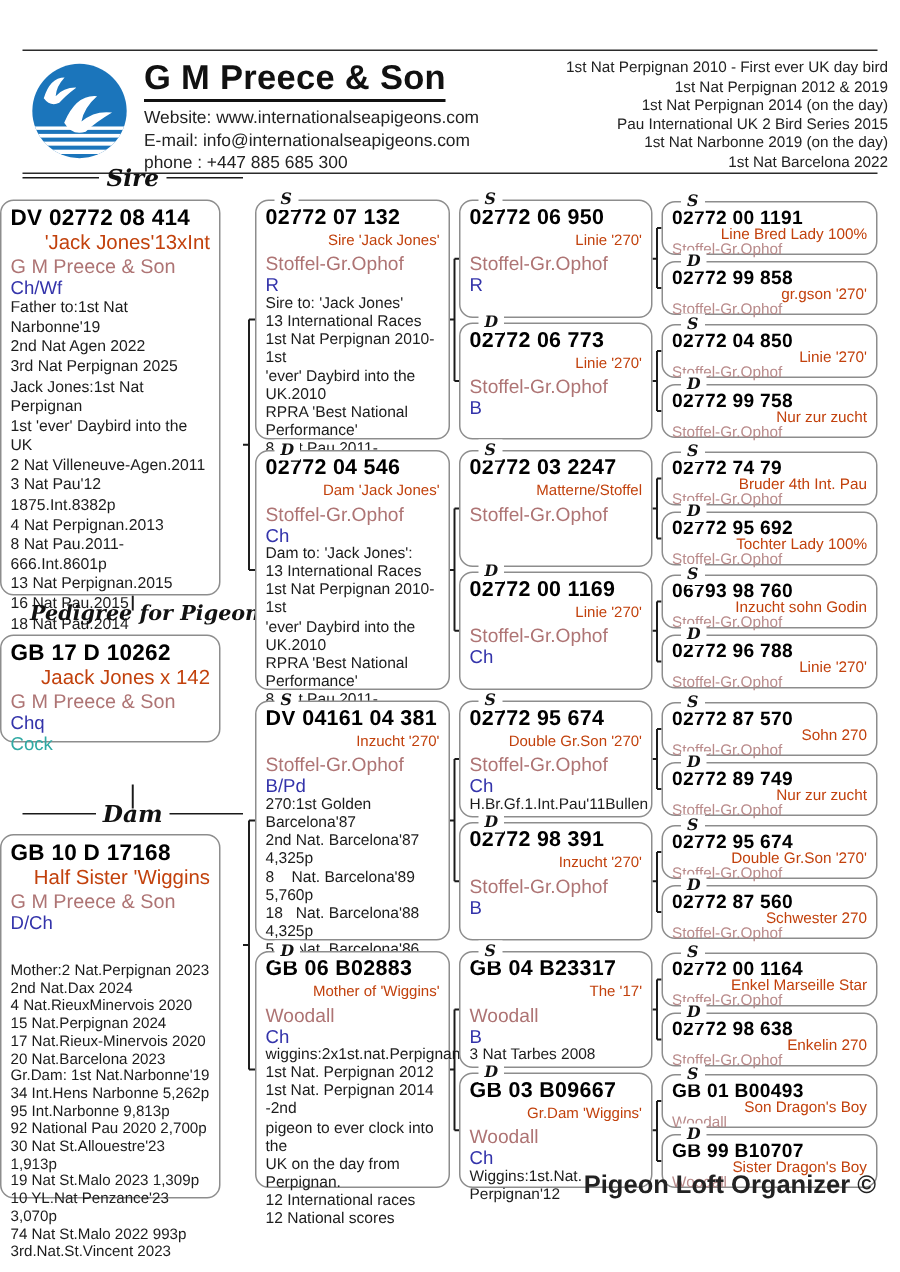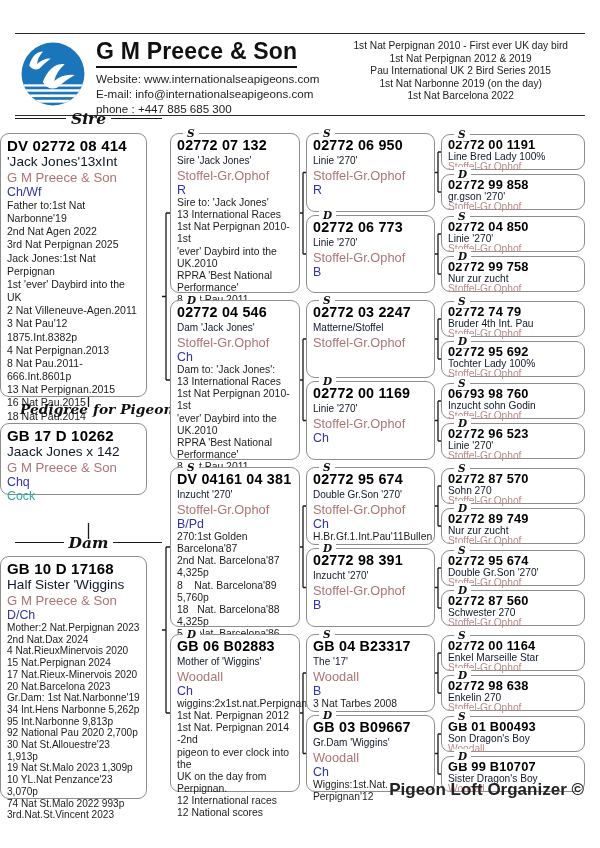--- a/index.html
+++ b/index.html
@@ -6,45 +6,45 @@
   body{width:600px;height:848px;overflow:hidden;font-family:"Liberation Sans",sans-serif;}
   #page{position:relative;width:600px;height:848px;background:#fff;}
 
   .hrule{position:absolute;left:15px;right:15px;border-top:1.6px solid #2b2b2b;}
 
   
   #logo{position:absolute;left:20px;top:41px;width:66px;height:66px;}
   #title{position:absolute;left:96px;top:38px;font-size:23px;font-weight:bold;color:#111;
          border-bottom:2.2px solid #111;padding-bottom:1px;letter-spacing:.2px;}
   .contact{position:absolute;left:96px;font-size:11.6px;color:#222;line-height:14px;}
-  #achv{position:absolute;right:32px;top:40px;text-align:center;font-size:10.2px;color:#222;line-height:12.6px;}
+  #achv{position:absolute;right:8px;top:40px;text-align:right;font-size:10.2px;color:#222;line-height:12.6px;}
 
   
   .box{position:absolute;box-sizing:border-box;background:#fff;border:1.4px solid #8d8d8d;
        border-radius:9px;padding:3px 6px 2px 6px;}
   .c1{left:0;width:147px;}
   .c2{left:170px;width:130px;}
   .c3{left:306px;width:129px;}
   .c4{left:441px;width:144px;}
 
   .ring{font-weight:bold;color:#000;font-size:15px;line-height:17px;letter-spacing:.2px;}
   .c2 .ring,.c3 .ring{font-size:14.3px;line-height:16px;}
   .c4 .ring{font-size:12.8px;line-height:13.5px;}
-  .pname{color:#0f172a;font-size:13.6px;line-height:15.5px;}
+  .pname{color:#c2410c;font-size:13.6px;line-height:15.5px;text-align:right;}
   .c2 .pname,.c3 .pname{font-size:10px;line-height:15px;}
   .c4 .pname{font-size:10.2px;line-height:10.6px;}
   .strain{color:#AE7474;font-size:13.2px;line-height:15.5px;}
   .c2 .strain,.c3 .strain{font-size:12.8px;line-height:15px;}
   .c4 .strain{color:#B98A8A;font-size:10.2px;line-height:10.6px;}
   .pcolor{color:#3333AA;font-size:12.4px;line-height:14px;}
   .sex{color:#2FA9A3;font-size:12.4px;line-height:14px;}
   .note{color:#1c1c1c;font-size:10.3px;line-height:12px;}
   .lines{color:#1c1c1c;font-size:10.4px;line-height:12.15px;white-space:pre-wrap;}
   .sire-box .lines{font-size:10.5px;line-height:13.15px;}
-  .dam-box .lines{font-size:10.1px;line-height:11.7px;}
+  .dam-box .lines{font-size:10.1px;line-height:11.7px;margin-top:20px;}
 
   
   .tag{position:absolute;top:-8px;left:12px;background:#fff;padding:0 4px;
        font-family:"DejaVu Serif",serif;font-weight:bold;font-style:italic;
        font-size:10.5px;line-height:14px;color:#111;}
 
   
   .seclabel{position:absolute;left:15px;width:147px;display:flex;align-items:center;gap:5px;text-align:right;}
   .seclabel .rule{flex:1;border-top:1.7px solid #1a1a1a;}
   .seclabel .txt{font-family:"DejaVu Serif",serif;font-weight:bold;font-style:italic;
@@ -84,20 +84,21 @@
   </div>
 
   <div id="title">G M Preece &amp; Son</div>
   <div class="contact" style="top:72px">Website: www.internationalseapigeons.com</div>
   <div class="contact" style="top:87px">E-mail: info@internationalseapigeons.com</div>
   <div class="contact" style="top:102px">phone : +447 885 685 300</div>
 
   <div id="achv">
     <div>1st Nat Perpignan 2010 - First ever UK day bird</div>
     <div>1st Nat Perpignan 2012 &amp; 2019</div>
+    <div>1st Nat Perpignan 2014 (on the day)</div>
     <div>Pau International UK 2 Bird Series 2015</div>
     <div>1st Nat Narbonne 2019 (on the day)</div>
     <div>1st Nat Barcelona 2022</div>
   </div>
 
   <svg id="connectors">
     <g stroke="#1a1a1a" stroke-width="1.3" fill="none">
 
       <path d="M88.5 397 V407 M88.5 523 V539"></path>
 
@@ -347,21 +348,21 @@
     <div class="strain">Stoffel-Gr.Ophof</div>
   </div>
   <div class="box c4" style="top:383px;height:36px">
     <span class="tag">S</span>
     <div class="ring">06793 98 760</div>
     <div class="pname">Inzucht sohn Godin</div>
     <div class="strain">Stoffel-Gr.Ophof</div>
   </div>
   <div class="box c4" style="top:423px;height:36px">
     <span class="tag">D</span>
-    <div class="ring">02772 96 523</div>
+    <div class="ring">02772 96 788</div>
     <div class="pname">Linie '270'</div>
     <div class="strain">Stoffel-Gr.Ophof</div>
   </div>
   <div class="box c4" style="top:468px;height:36px">
     <span class="tag">S</span>
     <div class="ring">02772 87 570</div>
     <div class="pname">Sohn 270</div>
     <div class="strain">Stoffel-Gr.Ophof</div>
   </div>
   <div class="box c4" style="top:508px;height:36px">

